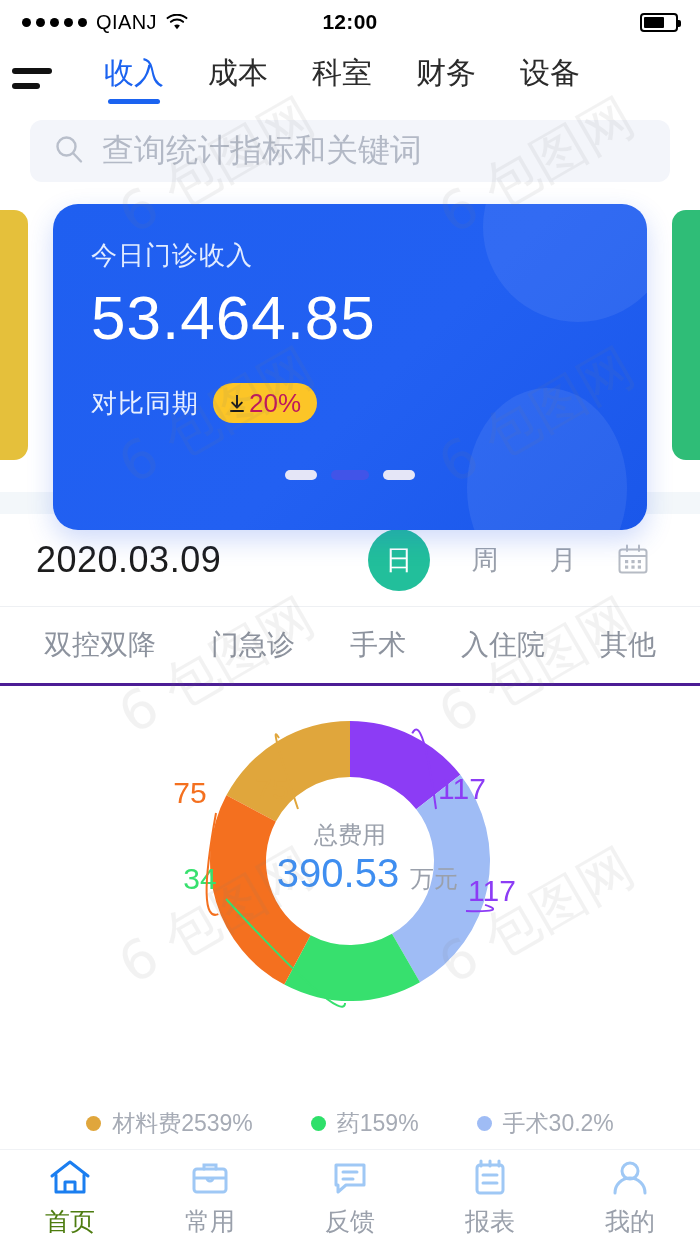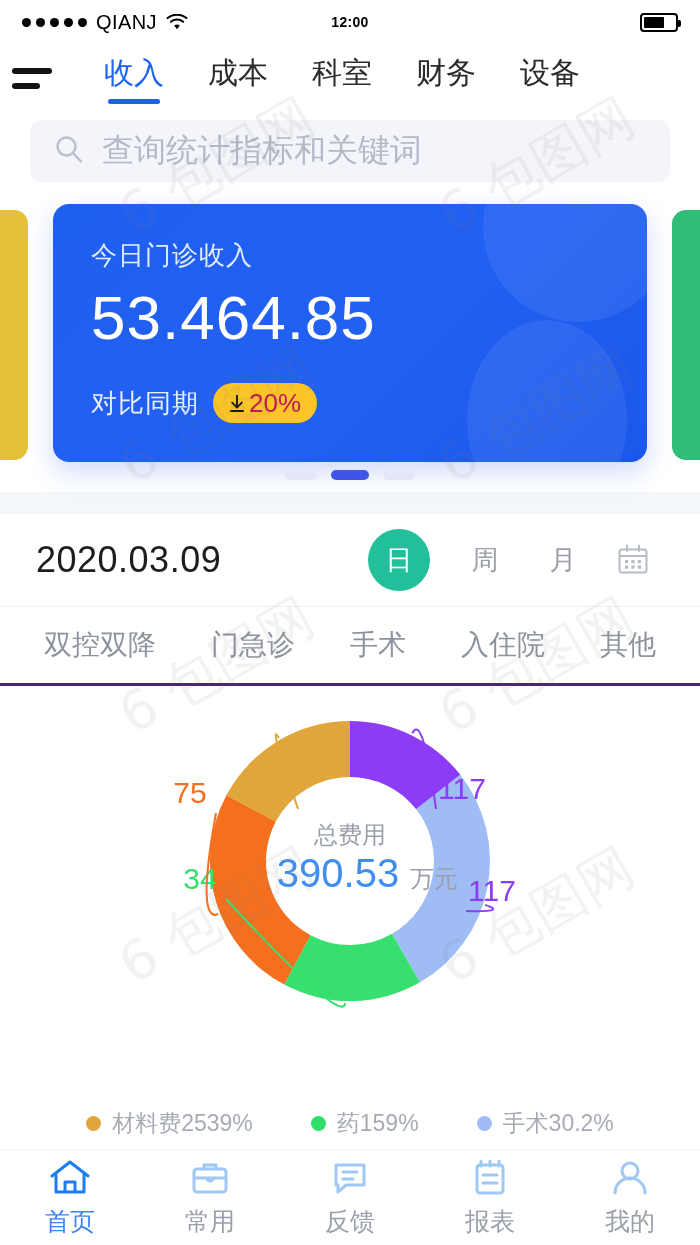--- a/index.html
+++ b/index.html
@@ -10,21 +10,21 @@
   }
   .phone { width:700px; height:1245px; position:relative; background:#fff; display:flex; flex-direction:column; }
 
   
   .statusbar { height:44px; flex:0 0 44px; display:flex; align-items:center; padding:0 22px; position:relative; }
   .sb-left { display:flex; align-items:center; gap:9px; }
   .dots { display:flex; gap:5px; }
   .dots i { width:9px; height:9px; border-radius:50%; background:#000; display:block; }
   .carrier { font-size:20px; color:#000; letter-spacing:.4px; font-weight:500; }
   .wifi { width:22px; height:16px; display:block; }
-  .sb-time { position:absolute; left:0; right:0; text-align:center; font-size:14px; font-weight:700; color:#000; letter-spacing:.3px; }
+  .sb-time { position:absolute; left:0; right:0; text-align:center; font-size:21px; font-weight:700; color:#000; letter-spacing:.3px; }
   .sb-right { margin-left:auto; display:flex; align-items:center; }
   .battery { width:38px; height:19px; border:2px solid #000; border-radius:4px; position:relative; padding:2px; }
   .battery::after { content:""; position:absolute; right:-5px; top:5px; width:3px; height:7px; background:#000; border-radius:0 2px 2px 0; }
   .battery i { display:block; height:100%; width:68%; background:#000; border-radius:1px; }
 
   
   .topnav { height:68px; flex:0 0 68px; display:flex; align-items:center; padding:0 22px 0 12px; }
   .hamburger { width:46px; display:flex; flex-direction:column; gap:9px; cursor:pointer; flex:0 0 46px; }
   .hamburger i { display:block; height:6px; background:#111; border-radius:3px; }
   .hamburger i:nth-child(1){ width:40px; }
@@ -39,23 +39,23 @@
   .searchbar { height:62px; background:#f3f5fa; border-radius:12px; display:flex; align-items:center; padding:0 24px; gap:18px; }
   .searchbar svg { flex:0 0 auto; }
   .search-ph { font-size:32px; color:#b3b9c6; }
 
   
   .carousel { position:relative; height:270px; flex:0 0 270px; margin-top:22px; }
   .peek { position:absolute; top:6px; width:54px; height:250px; border-radius:14px; }
   .peek.left { left:-26px; background:#e5c03b; }
   .peek.right { right:-26px; background:#2fbd77; }
   .maincard {
-    position:absolute; left:53px; right:53px; top:0; height:258px;
+    position:absolute; left:53px; right:53px; top:0; height:326px;
     background:linear-gradient(135deg,#1f5ff0 0%,#2260f2 55%,#1a57ea 100%);
-    border-radius:16px; overflow:hidden;
+    border-radius:25px; overflow:hidden;
     box-shadow:0 10px 26px rgba(40,90,230,.22);
     padding:34px 0 0 38px;
   }
   .maincard .blob { position:absolute; border-radius:50%; background:rgba(255,255,255,.075); }
   .blob1 { width:190px; height:190px; right:-26px; top:-72px; }
   .blob2 { width:160px; height:200px; right:20px; bottom:-58px; }
   .card-title { font-size:26px; color:#e2ecff; letter-spacing:1px; }
   .card-value { font-size:62px; color:#fff; font-weight:400; letter-spacing:1px; margin-top:14px; line-height:1; }
   .card-foot { display:flex; align-items:center; gap:14px; margin-top:34px; }
   .card-foot-label { font-size:26px; color:#e8f0ff; letter-spacing:1px; }
@@ -86,21 +86,21 @@
   .chartsvg { display:block; margin:0 auto; }
   .legend { position:absolute; left:0; right:0; bottom:10px; display:flex; justify-content:center; gap:58px; }
   .legitem { display:flex; align-items:center; gap:11px; }
   .legdot { width:15px; height:15px; border-radius:50%; display:block; }
   .legtext { font-size:23px; color:#a6abb5; white-space:nowrap; }
 
   
   .bottomnav { height:96px; flex:0 0 96px; display:flex; border-top:1px solid #f0f2f5; background:#fff; }
   .bnitem { flex:1; display:flex; flex-direction:column; align-items:center; justify-content:center; gap:5px; cursor:pointer; }
   .bnlabel { font-size:25px; color:#9aa0ab; }
-  .bnitem.active .bnlabel { color:#3b82f6; }
+  .bnitem.active .bnlabel { color:#4d7c0f; }
 
   
   .wm { position:absolute; inset:0; pointer-events:none; z-index:60; opacity:.09; }
   .wm span { position:absolute; font-size:54px; color:#7b7b7b; transform:rotate(-30deg); white-space:nowrap; font-family:"DejaVu Sans",sans-serif; }
 </style>
 </head>
 <body>
 
 <div class="phone">
 

